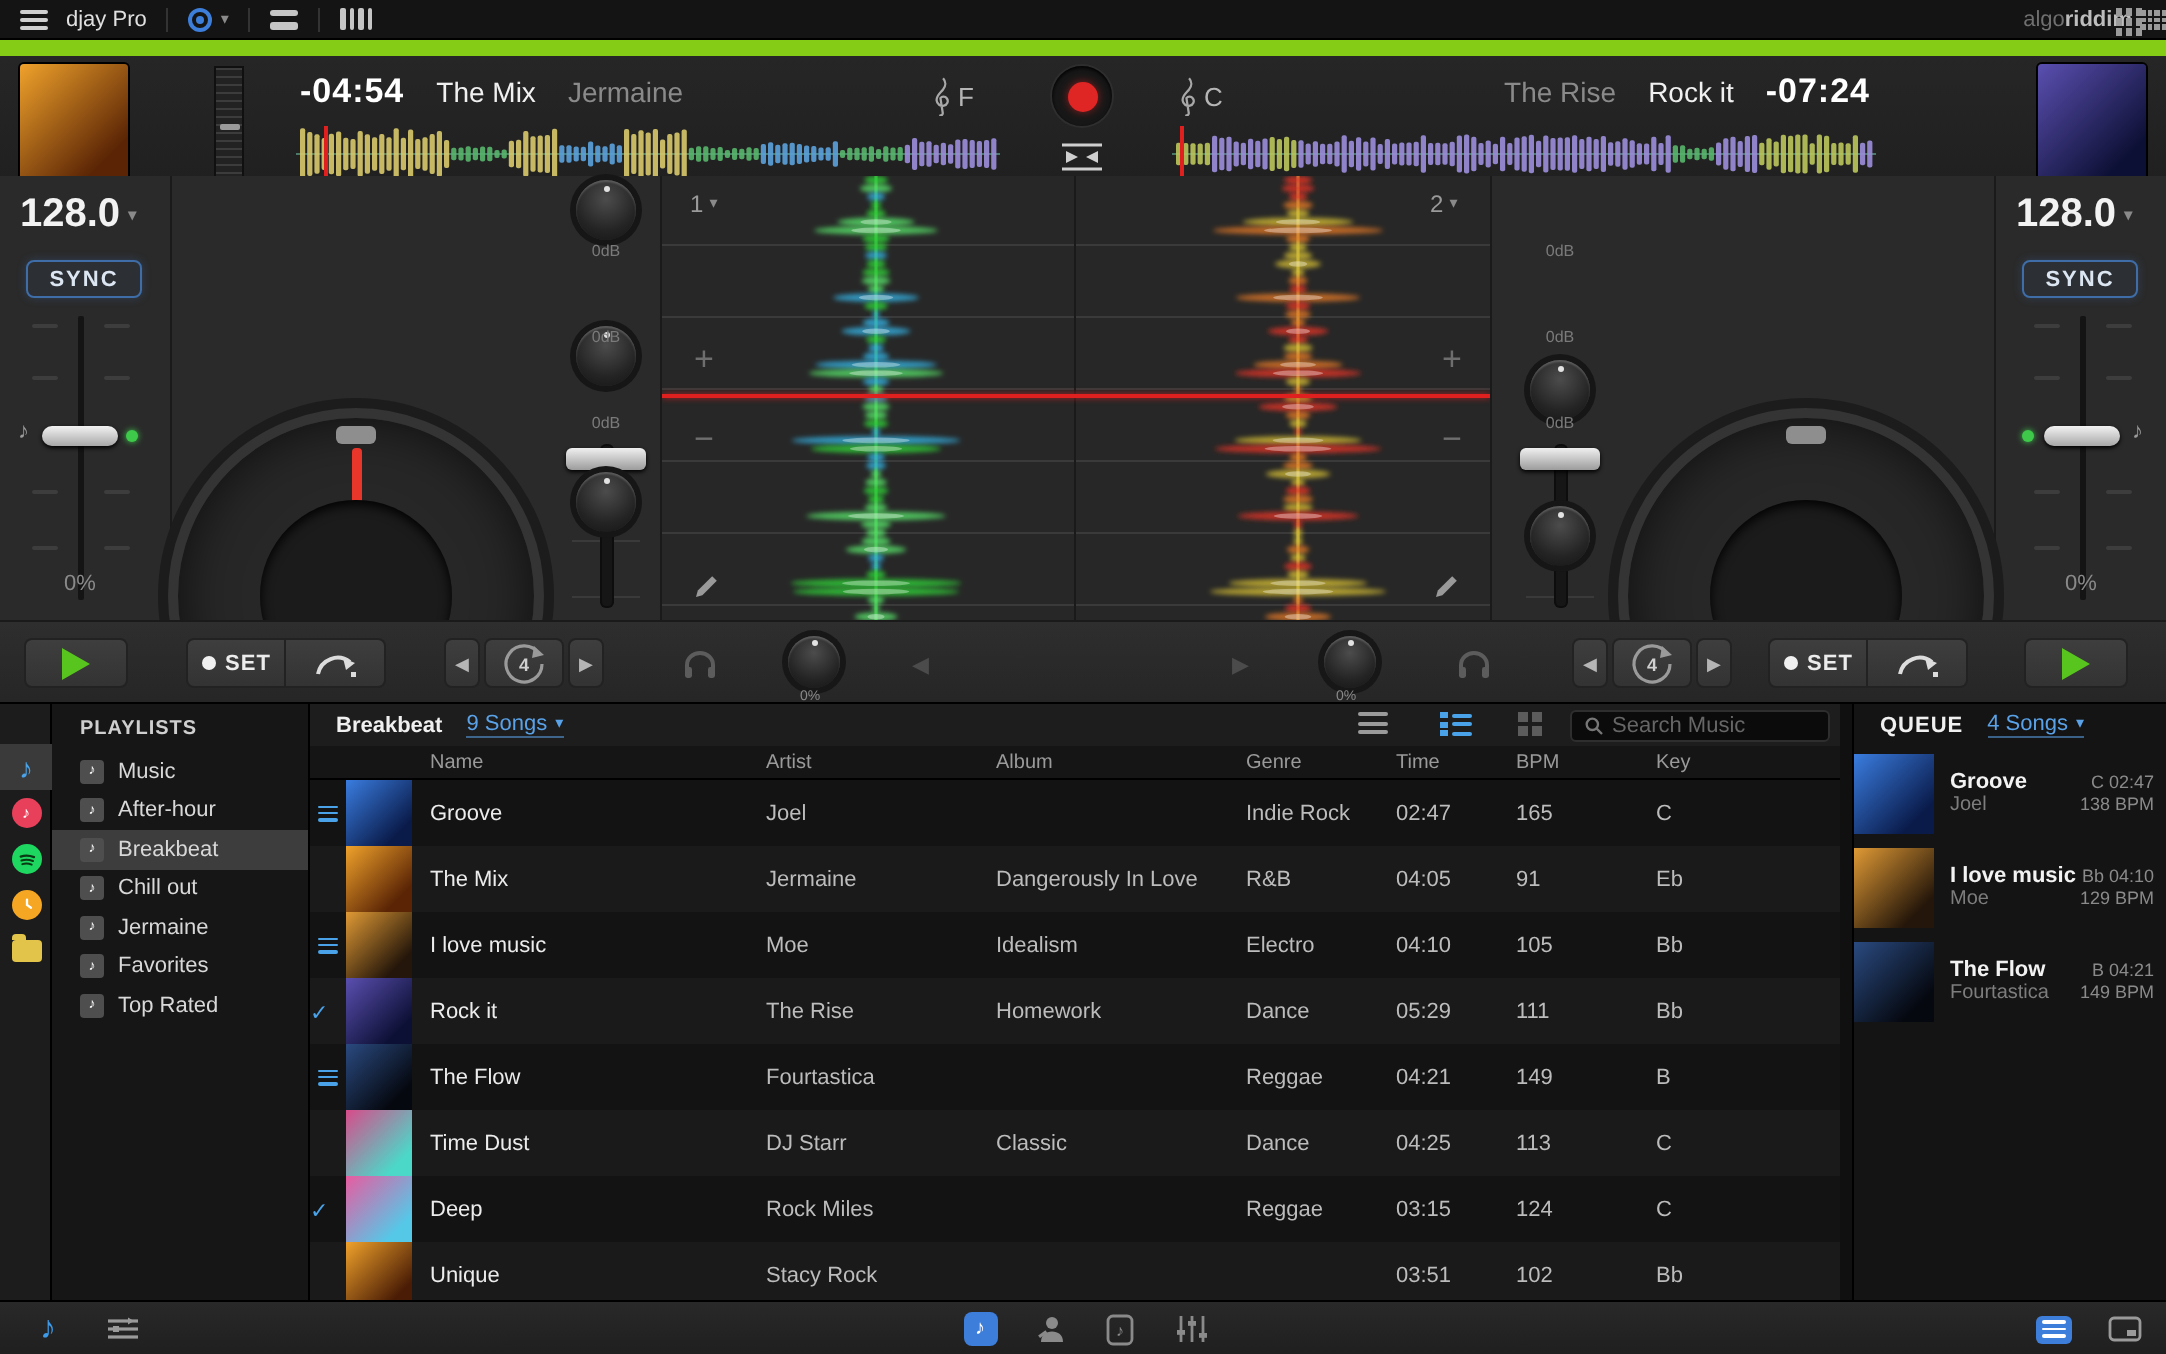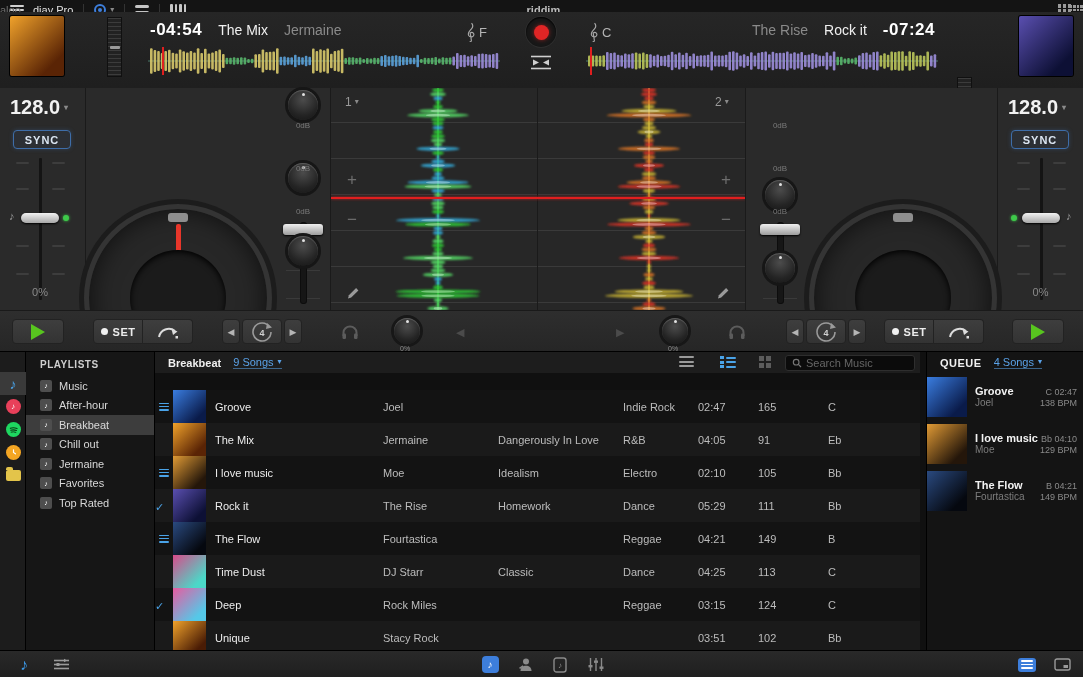--- a/index.html
+++ b/index.html
@@ -12,29 +12,29 @@
 .hamburger{width:14px;height:10px;display:flex;flex-direction:column;justify-content:space-between;margin-left:10px}
 .hamburger i{height:2px;background:#cfcfcf;border-radius:1px}
 .appname{font-size:11px;color:#e0e0e0;margin-left:9px}
 .bluecirc{width:12px;height:12px;border-radius:50%;border:2px solid #3d7edb;position:relative}
 .bluecirc::after{content:'';position:absolute;left:2px;top:2px;width:4px;height:4px;border-radius:50%;background:#3d7edb}
 .caret{display:inline-block;color:#8a8a8a;font-size:8px;line-height:1}
 .twobars{width:14px;height:10px;display:flex;flex-direction:column;justify-content:space-between}
 .twobars i{height:3.5px;background:#c5c5c5;border-radius:1.5px}
 .colbars{display:flex;gap:2px;height:11px}
 .colbars i{width:2.5px;background:#c5c5c5;border-radius:1px}
-#logo{position:absolute;left:0;right:0;top:0;height:20px;display:flex;align-items:center;justify-content:space-between;gap:4px;pointer-events:none}
+#logo{position:absolute;left:0;right:0;top:0;height:20px;display:flex;align-items:center;justify-content:flex-end;gap:4px;pointer-events:none}
 #logo .l1{color:#6f6f6f;font-size:11px}
 #logo .l2{color:#bdbdbd;font-size:11px;font-weight:bold;margin-left:-4px}
 .minigrid{display:grid;grid-template-columns:repeat(4,2.5px);grid-auto-rows:2.5px;gap:1px}
 .minigrid i{background:#9a9a9a}
 .grid9{position:absolute;right:12px;top:4px;display:grid;grid-template-columns:repeat(3,3.5px);grid-auto-rows:3.5px;gap:1.5px}
 .grid9 i{background:#9a9a9a}
 
-#deckheader{position:absolute;left:0;top:12px;width:1083px;height:85px;background:linear-gradient(#262626,#1e1e1e);border-bottom:1px solid #111}
+#deckheader{position:absolute;left:0;top:28px;width:1083px;height:85px;background:linear-gradient(#262626,#1e1e1e);border-bottom:1px solid #111}
 .art{border-radius:2px;box-shadow:0 0 0 1px #000}
 .pitchstrip{width:15px;height:60px;border:1px solid #101010;background:repeating-linear-gradient(to bottom,#3c3c3c 0 1px,#222 1px 4px);position:relative}
 .pitchstrip::after{content:'';position:absolute;left:2px;top:28px;width:10px;height:3px;background:#9a9a9a;border-radius:1px}
 .trackline{display:flex;align-items:baseline;gap:16px}
 .t-time{font-size:17px;font-weight:bold;color:#fff;letter-spacing:.5px}
 .t-title{font-size:14px;color:#f0f0f0}
 .t-artist{font-size:14px;color:#8a8a8a}
 .keybadge{display:flex;align-items:center;gap:3px;color:#b5b5b5;font-size:13px}
 .recbtn{width:30px;height:30px;border-radius:50%;background:#181818;box-shadow:inset 0 1px 2px #000,0 0 0 1px #2e2e2e;display:flex;align-items:center;justify-content:center}
 .recbtn i{width:15px;height:15px;border-radius:50%;background:#e02525;box-shadow:0 0 4px rgba(224,37,37,.6)}
@@ -888,20 +888,31 @@
             </span>
           </div>
         <div id="searchbox">
           <svg width="10" height="10" viewBox="0 0 12 12">
               <circle cx="5" cy="5" r="3.4" fill="none" stroke="#777" stroke-width="1.4"></circle>
               <line x1="7.6" y1="7.6" x2="10.8" y2="10.8" stroke="#777" stroke-width="1.4"></line>
             </svg>
           <input type="text" placeholder="Search Music" style="">
         </div>
       </div>
+      <div id="colheader">
+          <span></span>
+          <span></span>
+          <span>Name</span>
+          <span>Artist</span>
+          <span>Album</span>
+          <span>Genre</span>
+          <span>Time</span>
+          <span>BPM</span>
+          <span>Key</span>
+        </div>
       <div id="songrows">
           <div class="songrow">
             <div>
               <span class="qmark">
                 <i></i>
                 <i></i>
                 <i></i>
               </span>
             </div>
             <div class="rowart" style="background: linear-gradient(135deg, rgb(58, 125, 224), rgb(10, 27, 74) 80%);"></div>
@@ -930,21 +941,21 @@
                 <i></i>
                 <i></i>
                 <i></i>
               </span>
             </div>
             <div class="rowart" style="background: linear-gradient(135deg, rgb(224, 154, 53), rgb(36, 22, 10) 80%);"></div>
             <div class="cell cellname">I love music</div>
             <div class="cell">Moe</div>
             <div class="cell">Idealism</div>
             <div class="cell">Electro</div>
-            <div class="cell">02:10</div>
+            <div class="cell">04:10</div>
             <div class="cell">105</div>
             <div class="cell">Bb</div>
           </div>
           <div class="songrow">
             <div><span class="chk">✓</span></div>
             <div class="rowart" style="background: linear-gradient(135deg, rgb(90, 79, 176), rgb(13, 16, 53) 80%);"></div>
             <div class="cell cellname">Rock it</div>
             <div class="cell">The Rise</div>
             <div class="cell">Homework</div>
             <div class="cell">Dance</div>

